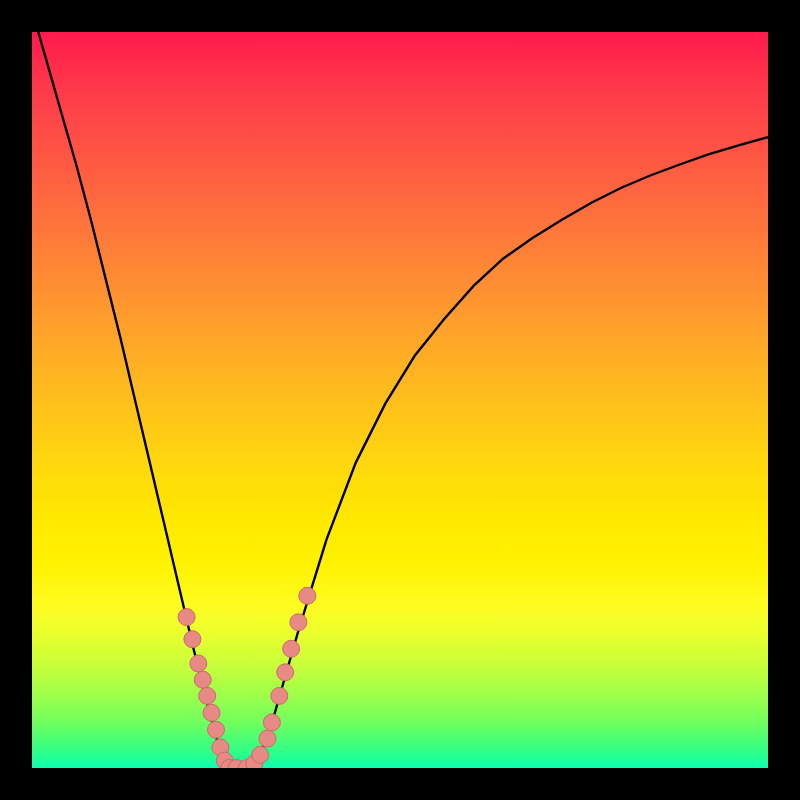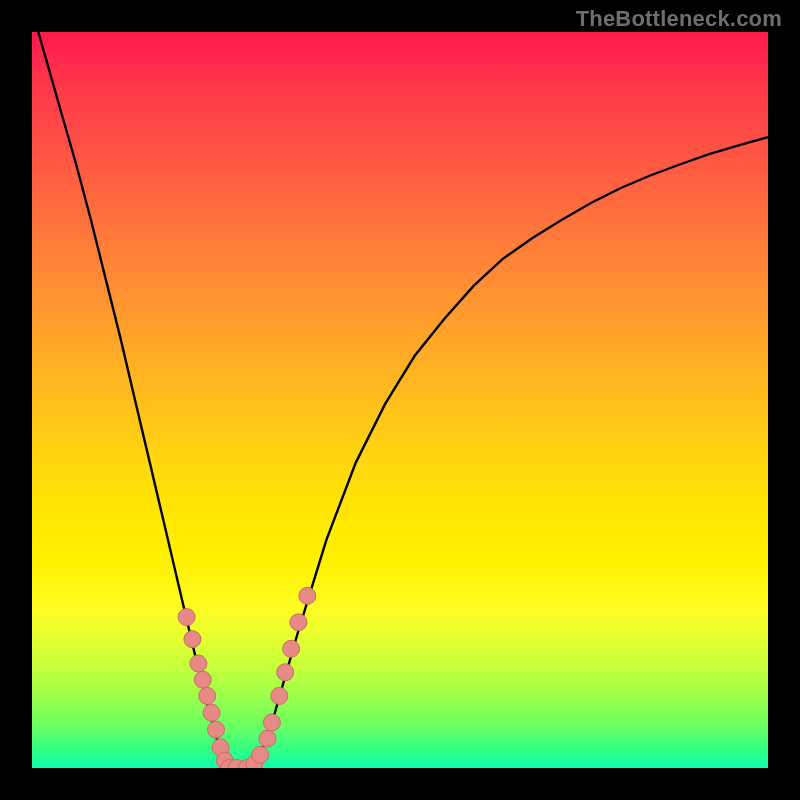--- a/index.html
+++ b/index.html
@@ -87,14 +87,13 @@
           <circle cx="239.9" cy="690.4" r="8.5" fill="#e78a86" stroke="#c86b66" stroke-width="1"></circle>
           <circle cx="247.3" cy="663.9" r="8.5" fill="#e78a86" stroke="#c86b66" stroke-width="1"></circle>
           <circle cx="253.2" cy="640.3" r="8.5" fill="#e78a86" stroke="#c86b66" stroke-width="1"></circle>
           <circle cx="259.1" cy="616.8" r="8.5" fill="#e78a86" stroke="#c86b66" stroke-width="1"></circle>
           <circle cx="266.4" cy="590.3" r="8.5" fill="#e78a86" stroke="#c86b66" stroke-width="1"></circle>
           <circle cx="275.3" cy="563.8" r="8.5" fill="#e78a86" stroke="#c86b66" stroke-width="1"></circle>
         </g>
     </svg>
 
   </div>
-  <div class="watermark">TheBottleneck.com</div>
 </div>
 
 </body></html>

